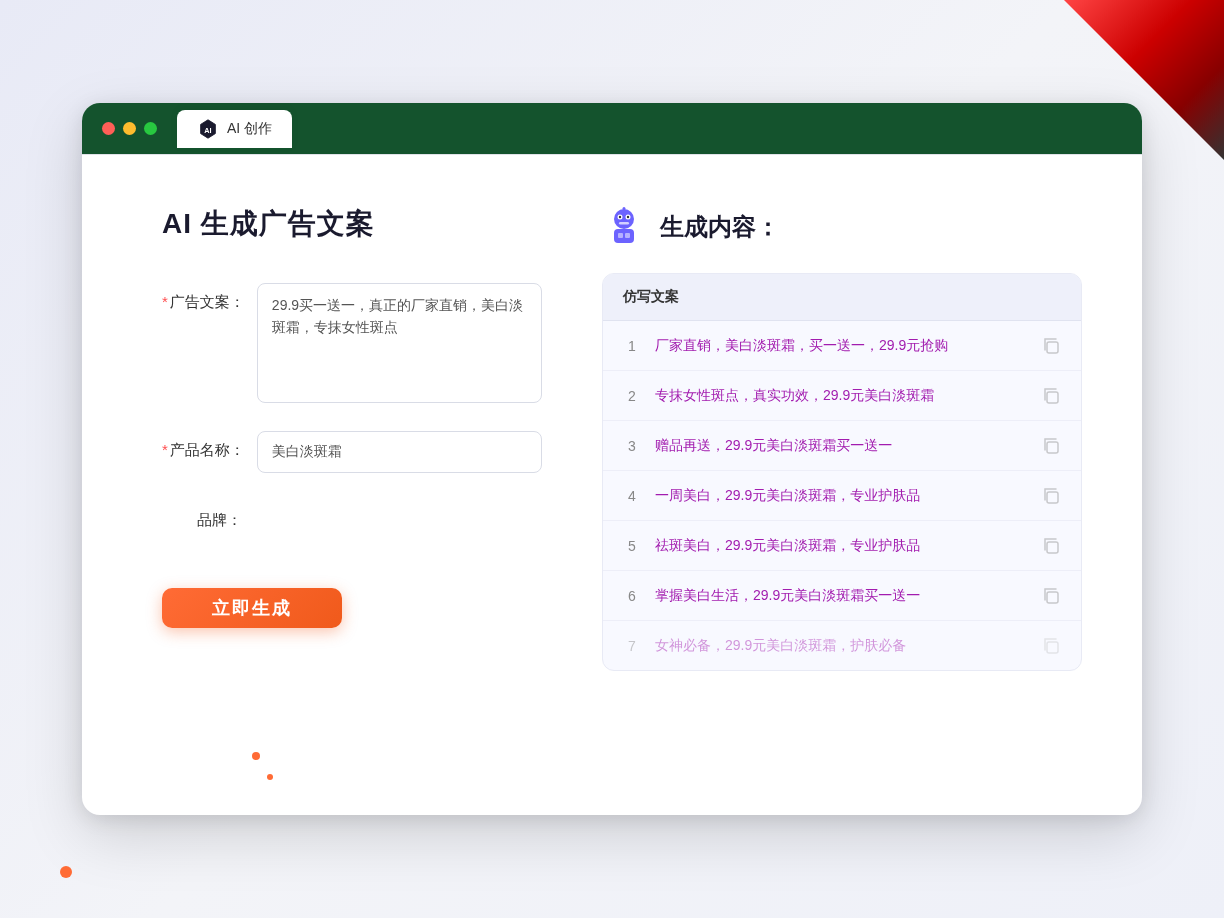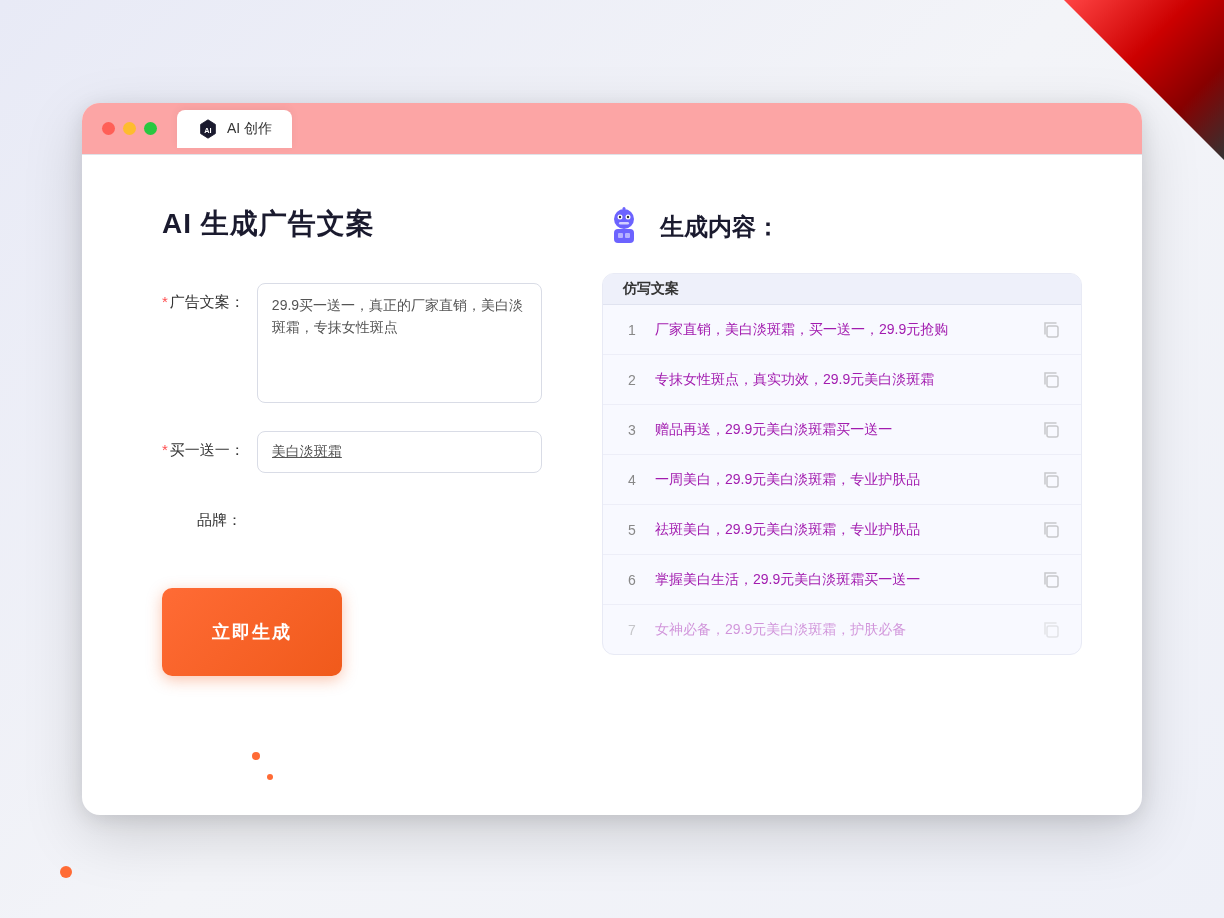--- a/index.html
+++ b/index.html
@@ -34,21 +34,21 @@
       width: 1060px;
       min-height: 700px;
       background: #ffffff;
       border-radius: 18px;
       box-shadow: 0 20px 60px rgba(0,0,0,0.15), 0 4px 20px rgba(0,0,0,0.1);
       overflow: hidden;
       position: relative;
     }
     
     .title-bar {
-      background: #fca5a5;
+      background: #14532d;
       height: 52px;
       display: flex;
       align-items: center;
       padding: 0 20px;
       border-bottom: 1px solid #e0e2e8;
     }
     .traffic-lights {
       display: flex;
       gap: 8px;
       margin-right: 20px;
@@ -125,28 +125,27 @@
       font-family: inherit;
       resize: none;
       background: #fff;
       line-height: 1.6;
     }
     textarea.form-input {
       height: 120px;
     }
     .form-input-single {
       height: 42px;
-      text-decoration: underline;
     }
     .generate-btn {
       background: linear-gradient(135deg, #ff6b35 0%, #f05a1b 100%);
       color: #fff;
       border: none;
       border-radius: 10px;
-      padding: 32px 50px;
+      padding: 8px 50px;
       font-size: 18px;
       font-weight: 600;
       cursor: pointer;
       margin-top: 30px;
       letter-spacing: 2px;
       font-family: inherit;
       box-shadow: 0 4px 15px rgba(240, 90, 27, 0.35);
     }
     
     .right-panel {
@@ -167,21 +166,21 @@
       font-weight: 600;
       color: #1a1a2e;
     }
     .result-table {
       background: #f8f9ff;
       border-radius: 12px;
       overflow: hidden;
       border: 1px solid #e8eaf5;
     }
     .table-header {
-      padding: 6px 20px;
+      padding: 14px 20px;
       font-size: 14px;
       font-weight: 600;
       color: #333;
       background: #eef0fa;
       border-bottom: 1px solid #e0e3f0;
     }
     .table-row {
       display: flex;
       align-items: center;
       padding: 14px 20px;
@@ -263,21 +262,21 @@
       <div class="form-group">
         <label class="form-label">
           <span class="required">*</span><span>广告文案：</span>
         </label>
         <textarea class="form-input" style="">29.9买一送一，真正的厂家直销，美白淡斑霜，专抹女性斑点</textarea>
       </div>
 
       
       <div class="form-group">
         <label class="form-label">
-          <span class="required">*</span><span>买一送一：</span>
+          <span class="required">*</span><span>产品名称：</span>
         </label>
         <input type="text" class="form-input form-input-single" value="美白淡斑霜" style="">
       </div>
 
       
       <div class="form-group">
         <label class="form-label">品牌：</label>
       </div>
 
       

